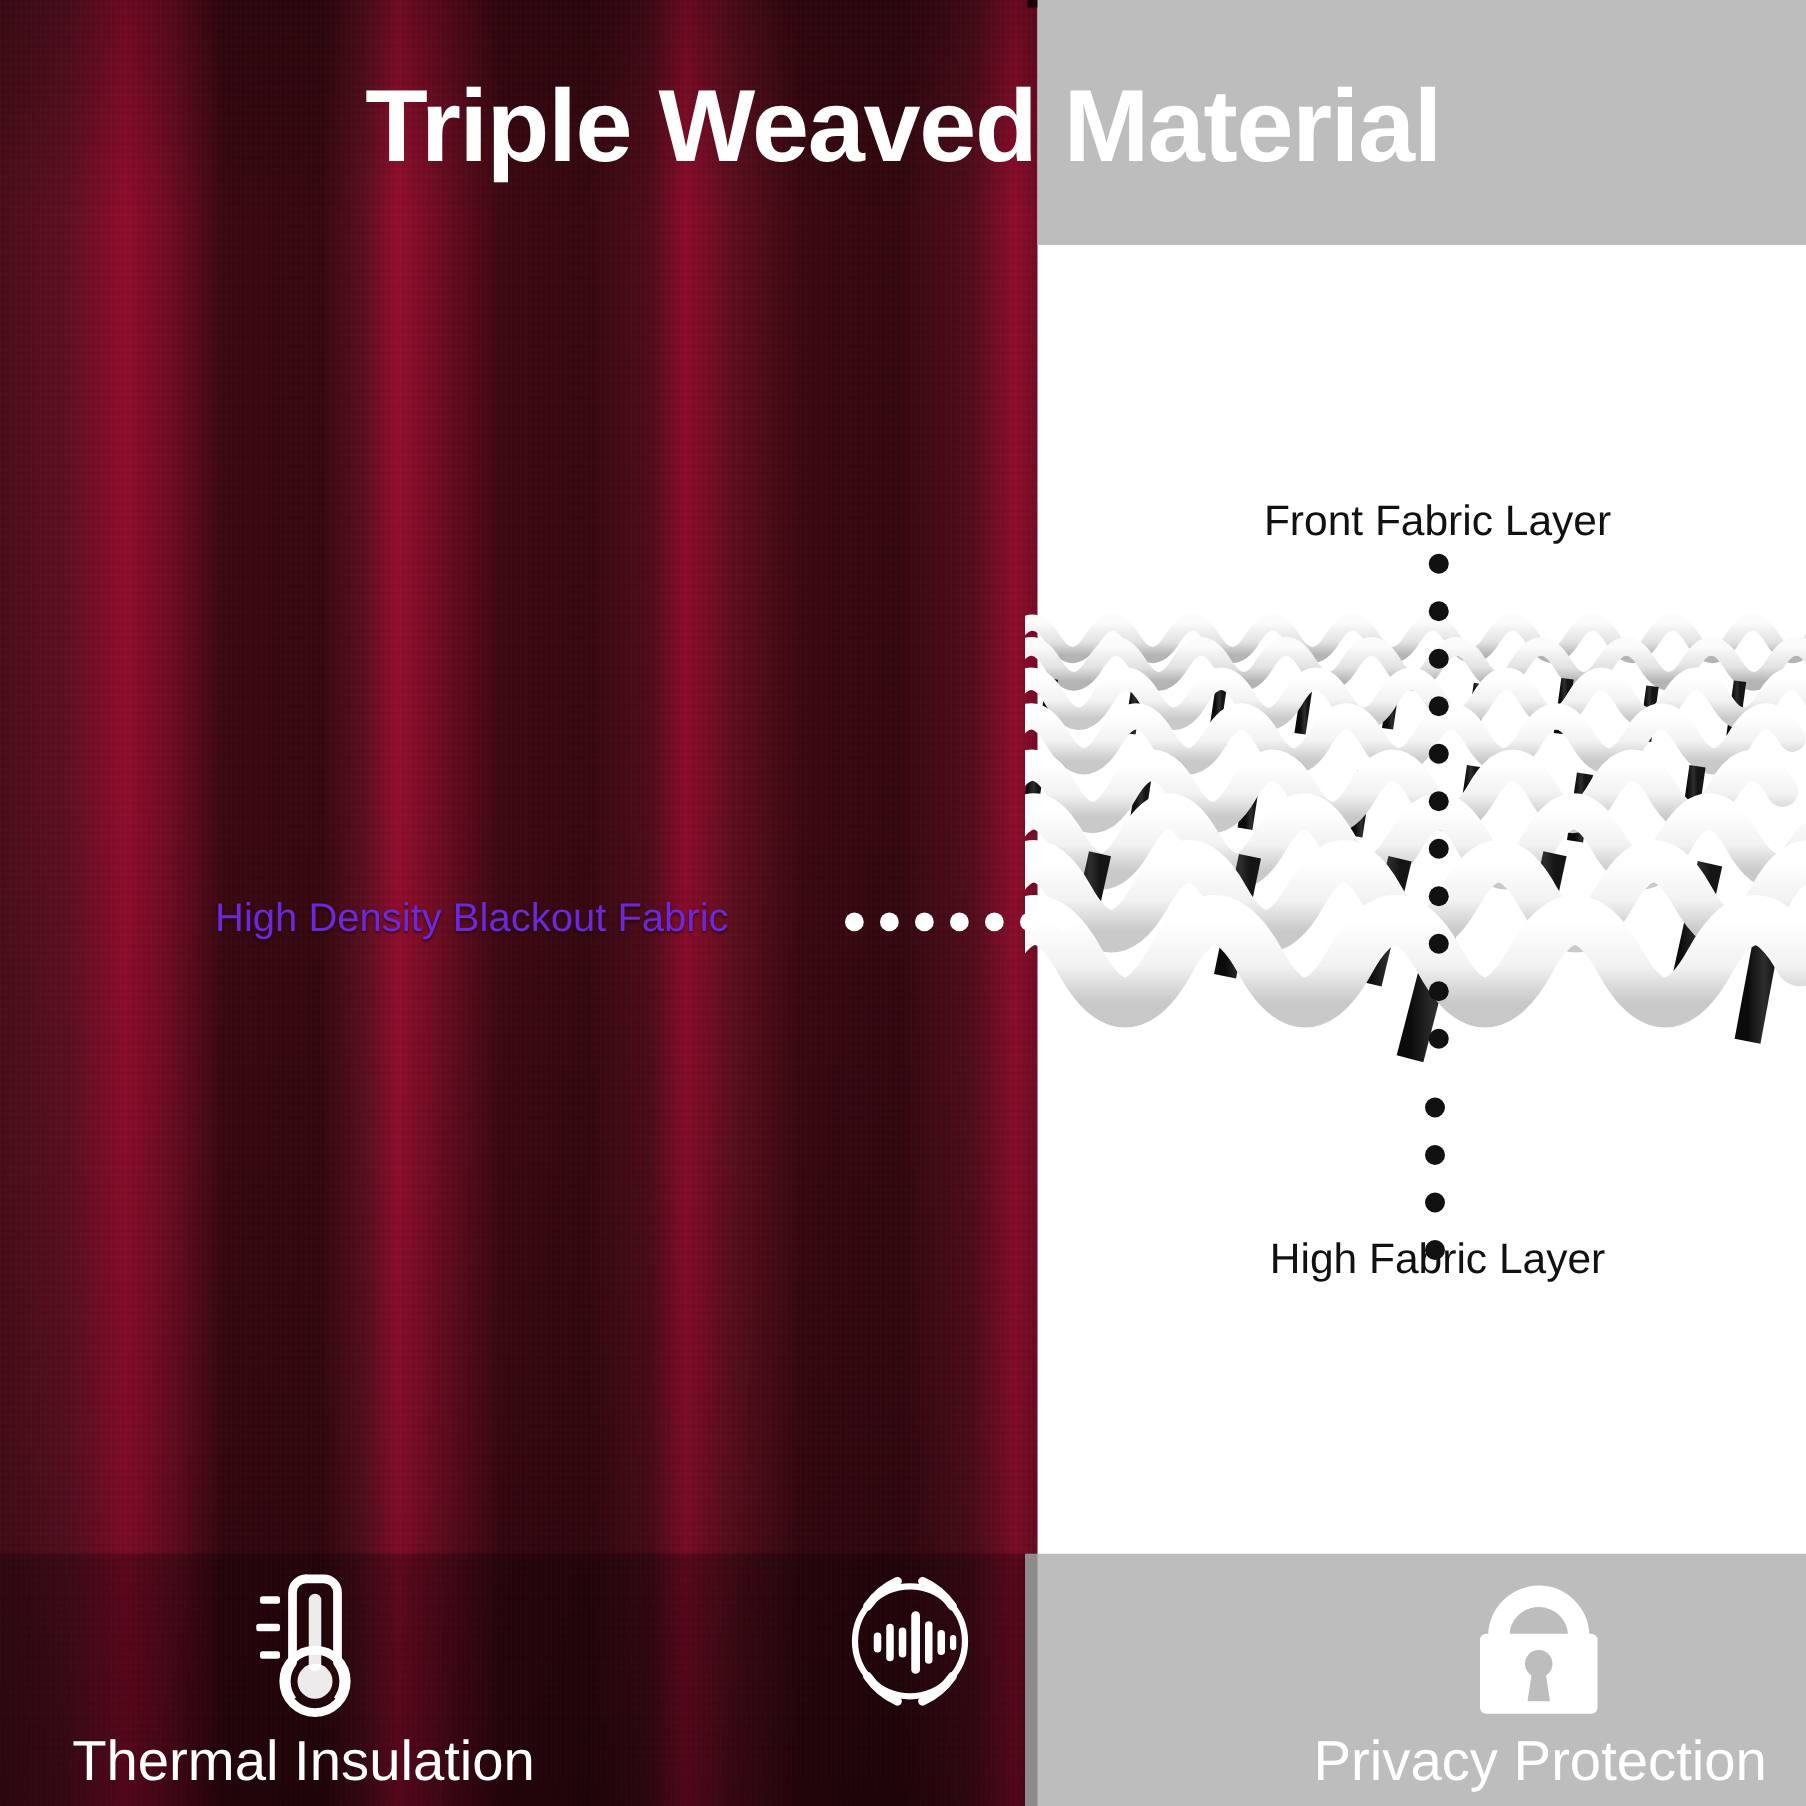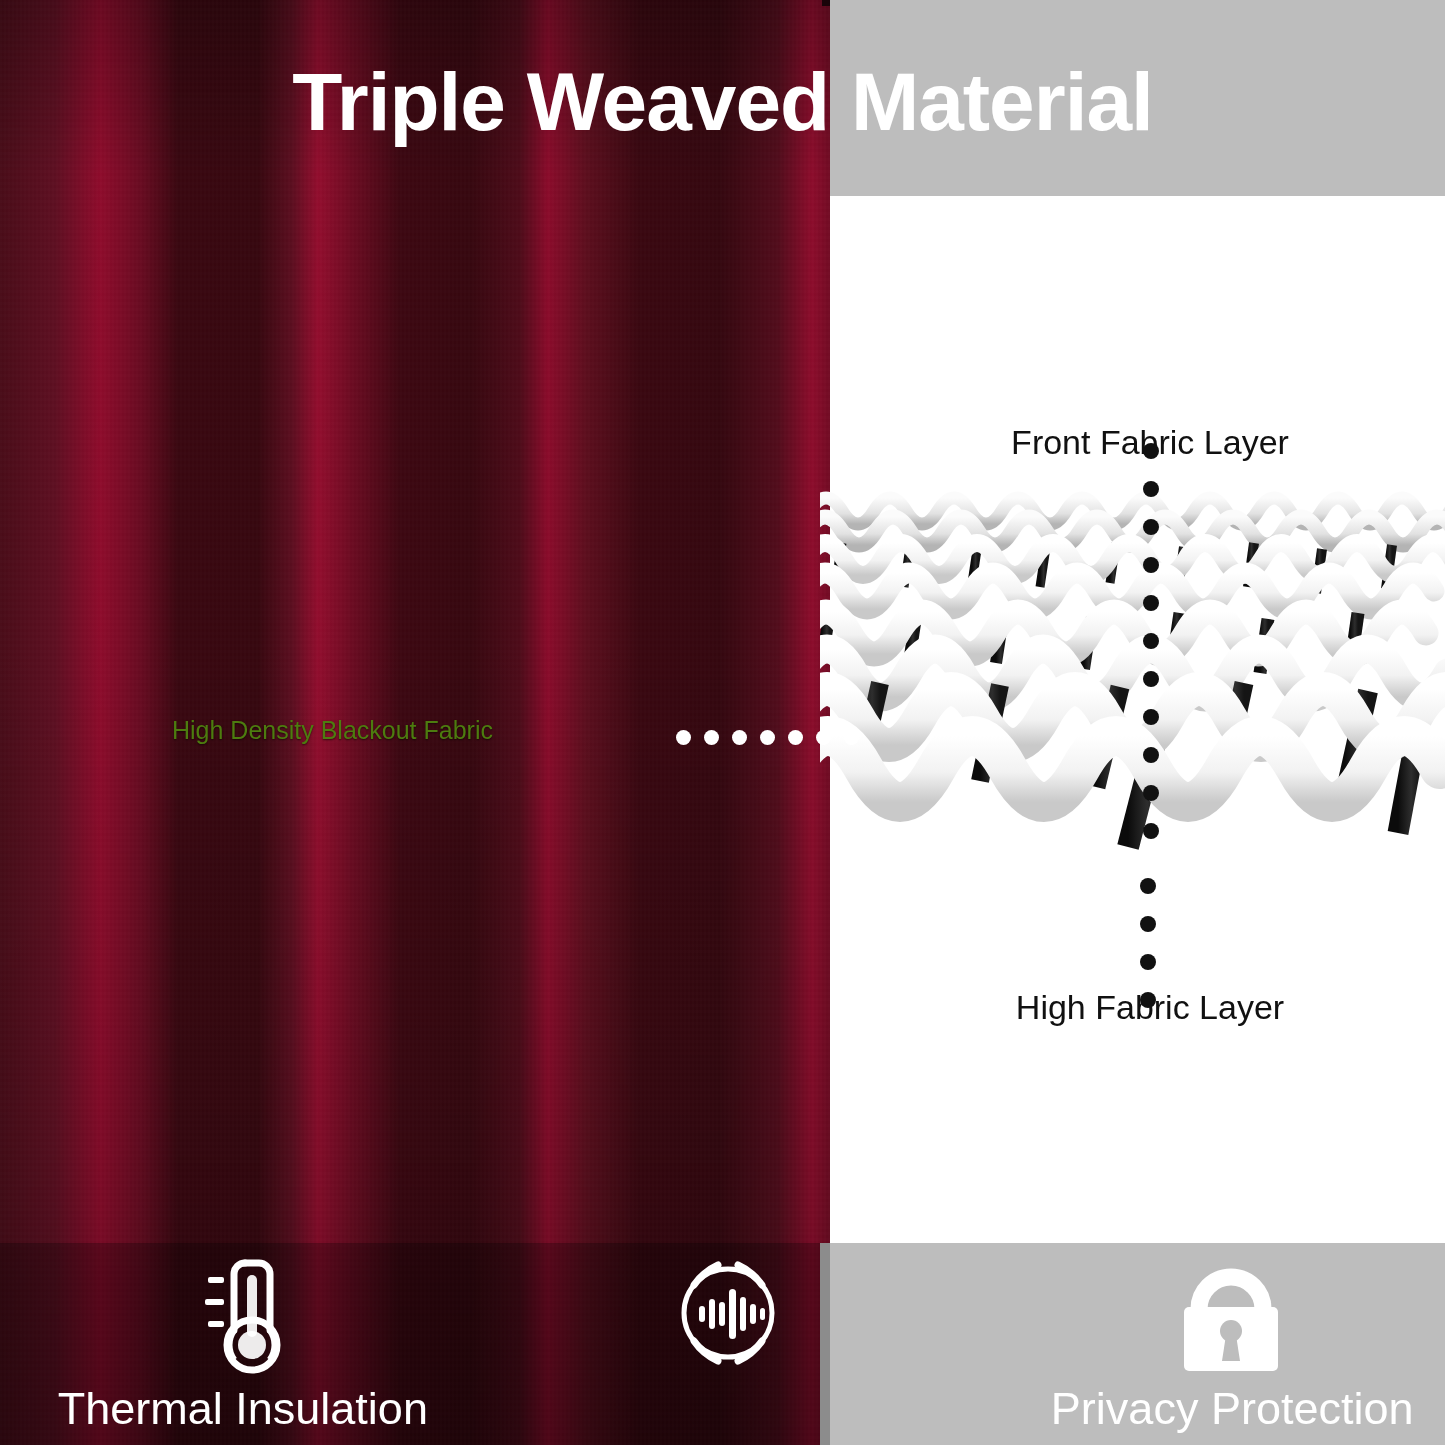--- a/index.html
+++ b/index.html
@@ -70,29 +70,29 @@
 
   
   .weave-wrap{
     position:absolute; left:820px; top:455px; width:625px; height:400px;
   }
   .weave-wrap svg{ display:block; width:100%; height:100%; }
 
   
   .lbl-front{
     position:absolute; left:940px; top:398px; width:420px;
-    font-size:34px; color:#111111; text-align:center; white-space:nowrap;margin-top:25px;
+    font-size:34px; color:#111111; text-align:center; white-space:nowrap;
   }
   .lbl-back{
     position:absolute; left:940px; top:988px; width:420px;
     font-size:34px; color:#111111; text-align:center; white-space:nowrap;
   }
   .lbl-blackout{
     position:absolute; left:172px; top:716px;
-    font-size:25px; color:#4d7c0f; white-space:nowrap;
+    font-size:32px; color:#6d28d9; white-space:nowrap;
     text-shadow:0 1px 2px rgba(0,0,0,.55);
   }
 
   
   .dots-h{ position:absolute; left:676px; top:730px; display:flex; gap:13px; }
   .dots-h i{ display:block; width:15px; height:15px; border-radius:50%; background:#ffffff; }
 
   .dots-v{ position:absolute; left:1143px; top:443px; }
   .dots-v i{ display:block; width:16px; height:16px; border-radius:50%; background:#111111; margin-bottom:22px; }
   .dots-v.lower{ top:862px; }

